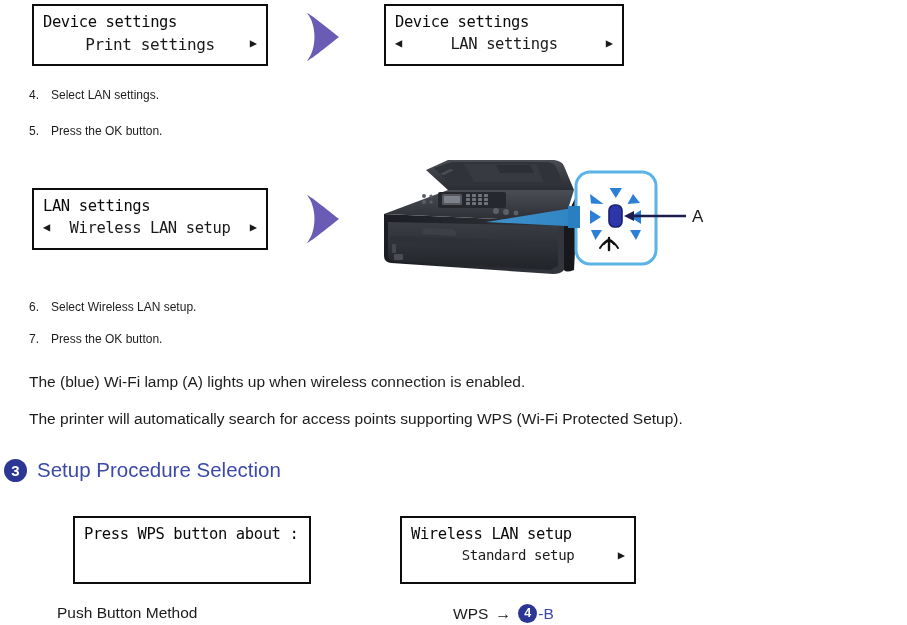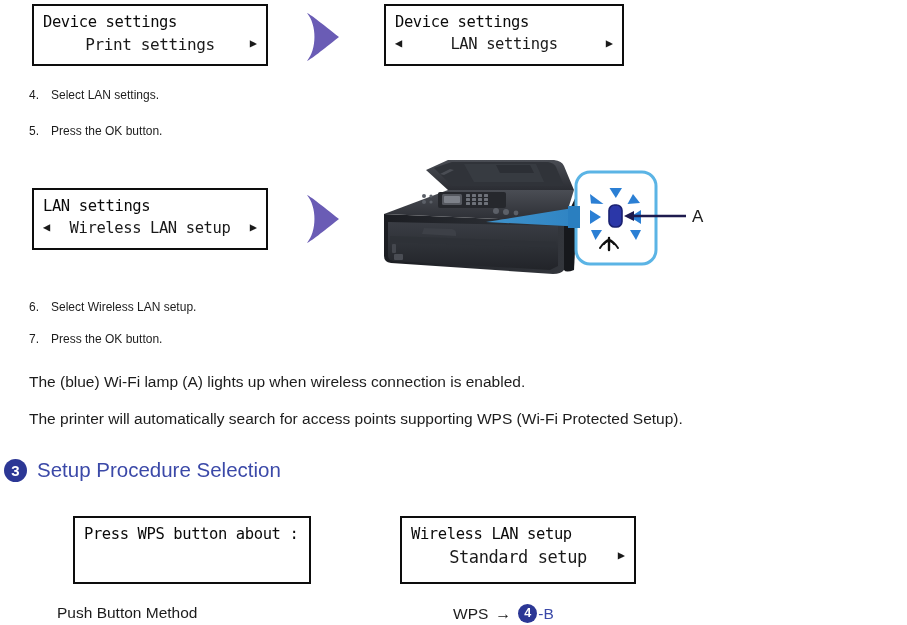--- a/index.html
+++ b/index.html
@@ -246,21 +246,21 @@
     <span class="badge">3</span>
     <span class="htitle">Setup Procedure Selection</span>
   </div>
 
   <div class="lcd" id="lcd-wps-press">
     <div class="ln ln1">Press WPS button about :</div>
   </div>
 
   <div class="lcd" id="lcd-wireless-setup">
     <div class="ln ln1">Wireless LAN setup</div>
-    <div class="ln2c" style="font-family:'DejaVu Sans Mono','Liberation Mono',monospace;font-size:17px;letter-spacing:-0.4px;">Standard setup</div>
+    <div class="ln2c" style="font-family:'DejaVu Sans Mono','Liberation Mono',monospace;font-size:14px;letter-spacing:-0.4px;">Standard setup</div>
     <div class="caret-r">▶</div>
   </div>
 
   <div class="caption" id="caption-push">
     <span>Push Button Method</span>
     <span class="arrowchar">→</span>
     <span class="badge-sm">4</span>
     <span class="suffix">-A</span>
   </div>
 

